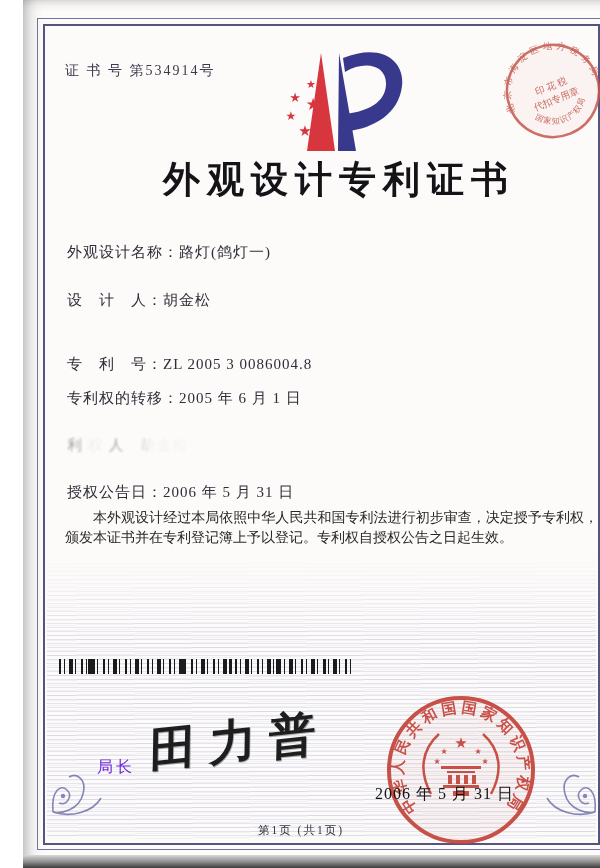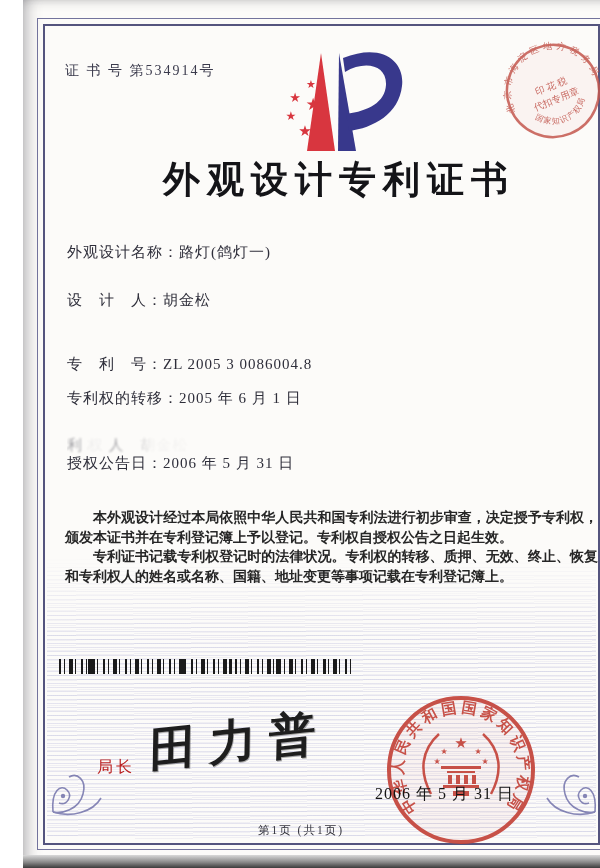--- a/index.html
+++ b/index.html
@@ -20,32 +20,32 @@
     background:
       repeating-linear-gradient(180deg, rgba(110,110,185,.16) 0 1px, rgba(0,0,0,0) 1px 4px),
       repeating-linear-gradient(179deg, rgba(140,140,200,.10) 0 1px, rgba(0,0,0,0) 1px 5px);
     -webkit-mask-image:linear-gradient(180deg,transparent,black 30%);
     mask-image:linear-gradient(180deg,transparent,black 30%);}
   .cert-no{position:absolute;left:42px;top:62px;font-size:14px;letter-spacing:2px;color:#3a3a4c;}
   .logo{position:absolute;left:238px;top:50px;}
   .title{position:absolute;left:0;right:0;top:155px;text-align:center;
          font-size:37px;font-weight:700;letter-spacing:7px;color:#141418;padding-left:32px;}
   .field{position:absolute;left:44px;font-size:15px;letter-spacing:1px;color:#2e2e3a;white-space:nowrap;}
-  .f0{top:243px}.f1{top:291px}.f2{top:355px}.f3{top:389px}.f4{top:436px}.f5{top:454px}
+  .f0{top:243px}.f1{top:291px}.f2{top:355px}.f3{top:389px}.f4{top:436px}.f5{top:483px}
   .smudged{filter:blur(1.1px);opacity:.42;
     -webkit-mask-image:linear-gradient(90deg,#000 0 12%,rgba(0,0,0,.15) 18% 30%,#000 36% 48%,rgba(0,0,0,.5) 55% 62%,rgba(0,0,0,.1) 70% 100%);
     mask-image:linear-gradient(90deg,#000 0 12%,rgba(0,0,0,.15) 18% 30%,#000 36% 48%,rgba(0,0,0,.5) 55% 62%,rgba(0,0,0,.1) 70% 100%);}
   .body-text{position:absolute;left:42px;top:508px;width:533px;font-size:14px;
              line-height:19.5px;text-align:justify;color:#262626;}
-  .body-text p{margin:0;text-indent:2em;font-weight:bold;}
+  .body-text p{margin:0;text-indent:2em;}
   .barcode{position:absolute;left:36px;top:659px;width:293px;height:15px;
     background:
       repeating-linear-gradient(90deg,#1b1b1b 0 2px,transparent 2px 5px,#1b1b1b 5px 6px,transparent 6px 10px,#1b1b1b 10px 14px,transparent 14px 16px,#1b1b1b 16px 17px,transparent 17px 22px),
       repeating-linear-gradient(90deg,transparent 0 29px,#1b1b1b 29px 32px,transparent 32px 47px);}
-  .director{position:absolute;left:74px;top:757px;font-size:16px;letter-spacing:3px;color:#b91c1c;}
+  .director{position:absolute;left:74px;top:757px;font-size:16px;letter-spacing:3px;color:#6d28d9;}
   .signature-name{position:absolute;left:126px;top:710px;font-size:47px;font-weight:700;
     letter-spacing:13px;color:#1e1e1e;transform:rotate(-6deg) skewX(-7deg);
     text-shadow:1px 1px 0 rgba(30,30,30,.35);}
   .seal-bottom{position:absolute;left:358px;top:690px;opacity:.93;}
   .grant-date{position:absolute;left:352px;top:784px;font-size:16px;letter-spacing:1px;color:#141414;z-index:5;}
   .footer{position:absolute;left:0;right:0;top:823px;text-align:center;font-size:11.5px;
           letter-spacing:2px;color:#33333d;transform:translateX(-22px);}
   .seal-top{position:absolute;left:478px;top:38px;opacity:.85;}
   .flourish{position:absolute;top:740px;}
   .flourish.left{left:26px;}
@@ -96,21 +96,20 @@
 
   <div class="field f1"><span>设　计　人：</span><span>胡金松</span></div>
   <div class="field f0"><span>外观设计名称：</span><span>路灯(鸽灯一)</span></div>
   <div class="field f2"><span>专　利　号：</span><span>ZL 2005 3 0086004.8</span></div>
   <div class="field f3"><span>专利权的转移：</span><span>2005 年 6 月 1 日</span></div>
   <div class="field f4 smudged"><span>利 权 人　</span><span>胡金松</span></div>
   <div class="field f5"><span>授权公告日：</span><span>2006 年 5 月 31 日</span></div>
 
   <div class="body-text">
     <p>本外观设计经过本局依照中华人民共和国专利法进行初步审查，决定授予专利权，颁发本证书并在专利登记簿上予以登记。专利权自授权公告之日起生效。</p>
-    <p>专利证书记载专利权登记时的法律状况。专利权的转移、质押、无效、终止、恢复和专利权人的姓名或名称、国籍、地址变更等事项记载在专利登记簿上。</p>
   </div>
 
   <div class="barcode"></div>
 
   <div class="director">局长</div>
   <div class="signature-name">田力普</div>
 
   <svg class="seal-bottom" width="160" height="160" viewBox="-80 -80 160 160">
     <circle r="72" fill="rgba(200,70,60,0.05)" stroke="#c4453b" stroke-width="4"></circle>
     <defs>

